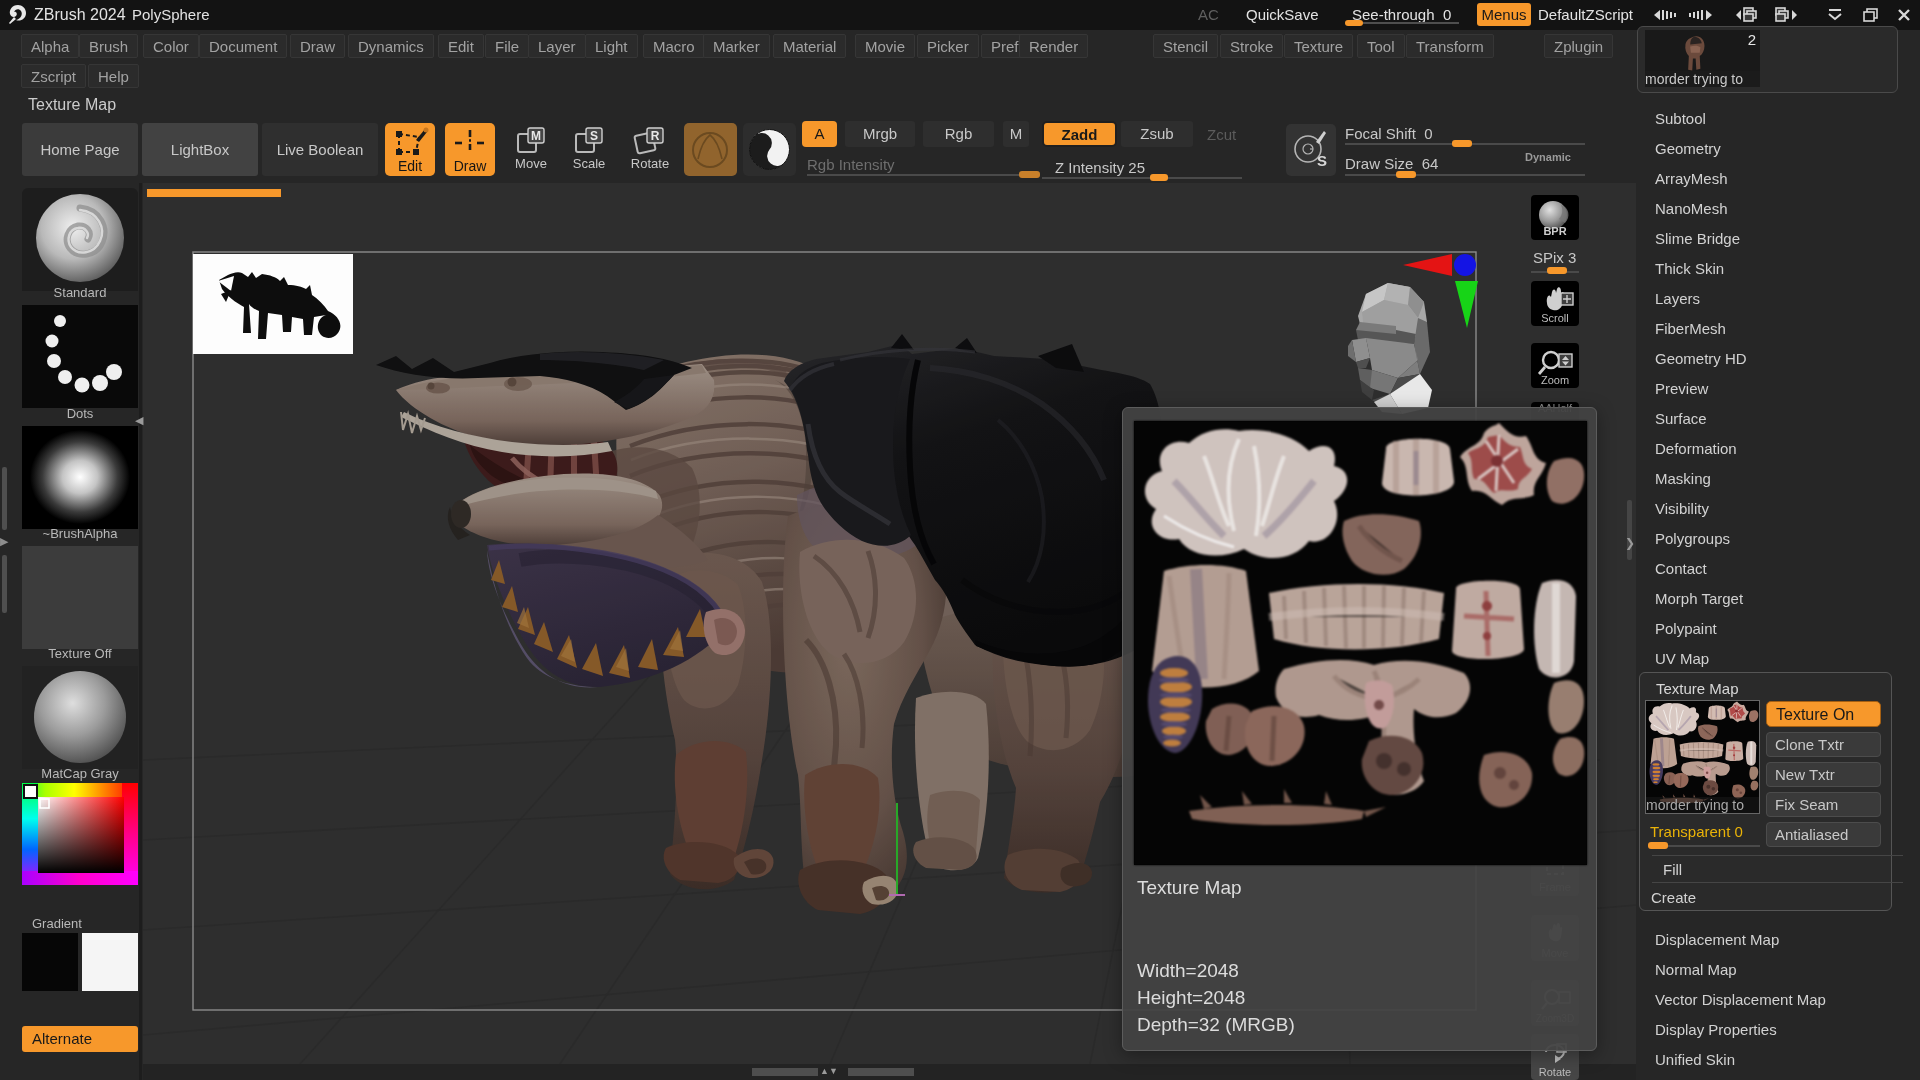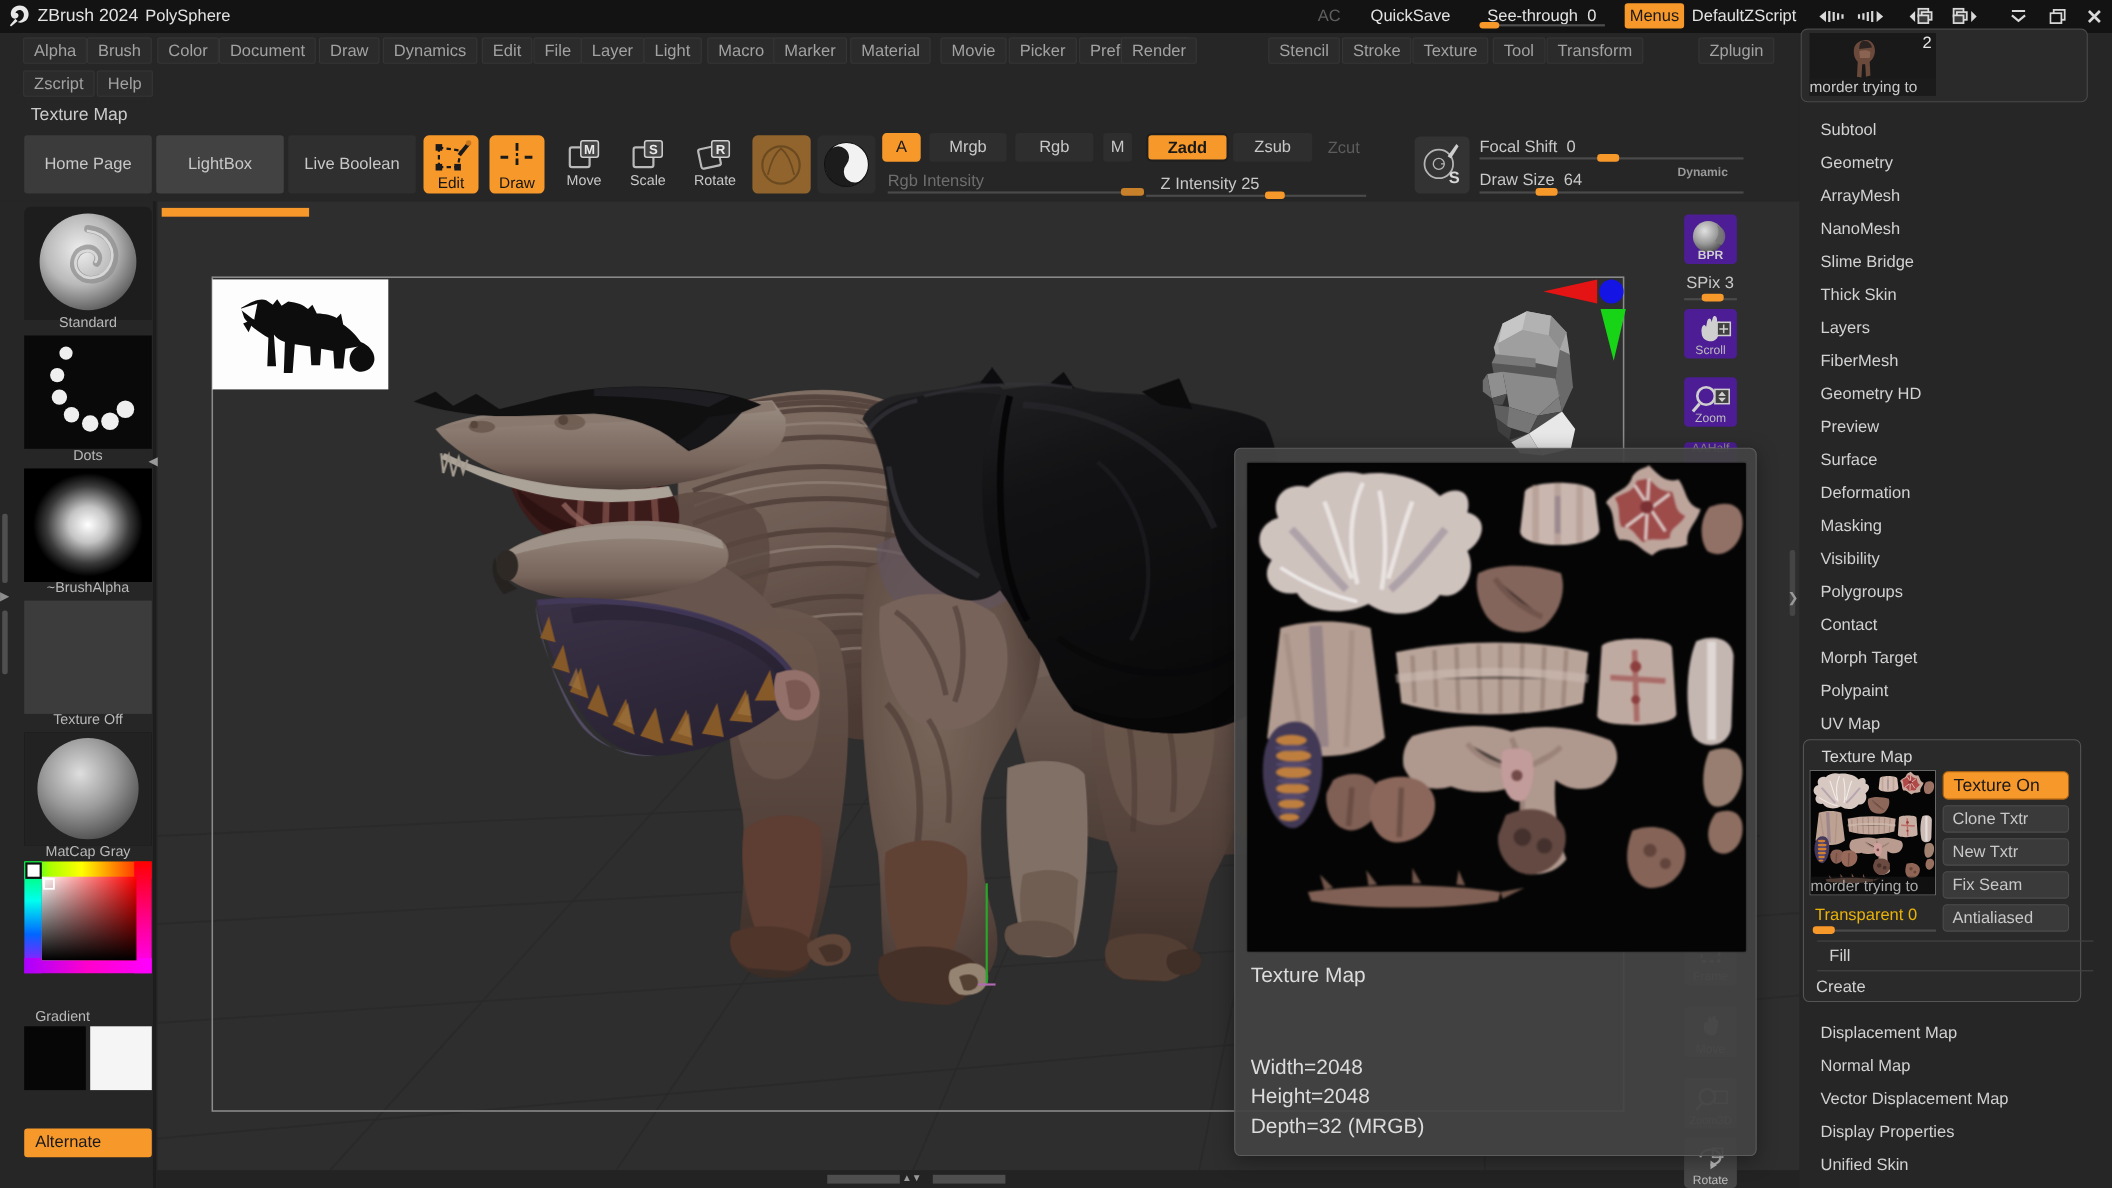--- a/index.html
+++ b/index.html
@@ -28,21 +28,21 @@
   
   #rightpanel { left:1636px; top:30px; width:284px; height:1050px; background:#262626; }
   .rp-item { position:absolute; left:19px; color:#d2d2d2; font-size:15px; white-space:nowrap; }
   .rp-btn { position:absolute; background:#3a3a3a; border:1px solid #4c4c4c; border-radius:4px;
     color:#c8c8c8; font-size:15px; line-height:23px; padding-left:8px; }
   
   #popup { left:1122px; top:407px; width:475px; height:644px; background:rgba(67,67,67,0.94);
     border:1px solid #5c5c5c; border-radius:6px; box-shadow:0 4px 18px rgba(0,0,0,0.35); }
   .pop-t { position:absolute; left:14px; color:#dcdcdc; font-size:19px; white-space:nowrap; }
   
-  .sidebtn { position:absolute; left:1531px; width:48px; background:#4c1d95; border-radius:4px;
+  .sidebtn { position:absolute; left:1531px; width:48px; background:#000000; border-radius:4px;
     color:#b5b5b5; font-size:11px; text-align:center; }
 </style>
 </head>
 <body>
 <div id="stage">
 
   <div class="abs" id="canvasarea" style="left:143px; top:183px; width:1493px; height:881px; background:#2e2e2e;"></div>
   <div class="abs" id="bottomstrip" style="left:143px; top:1064px; width:1493px; height:16px; background:#232323;"></div>
 
   <svg width="0" height="0" style="position:absolute">

